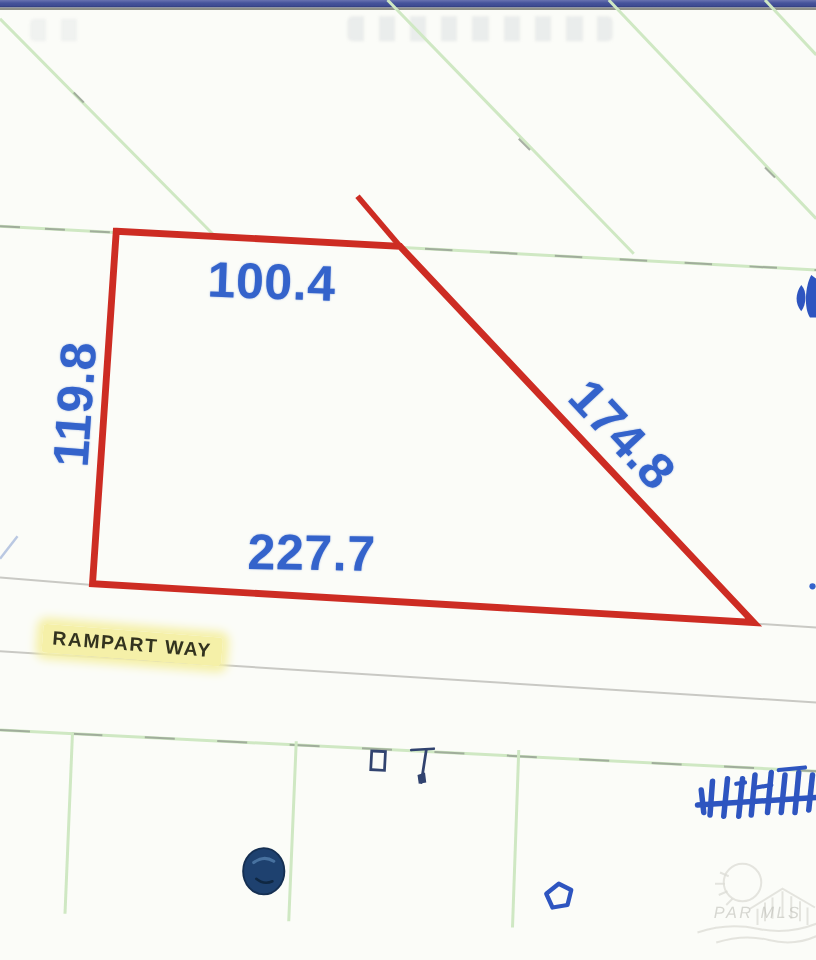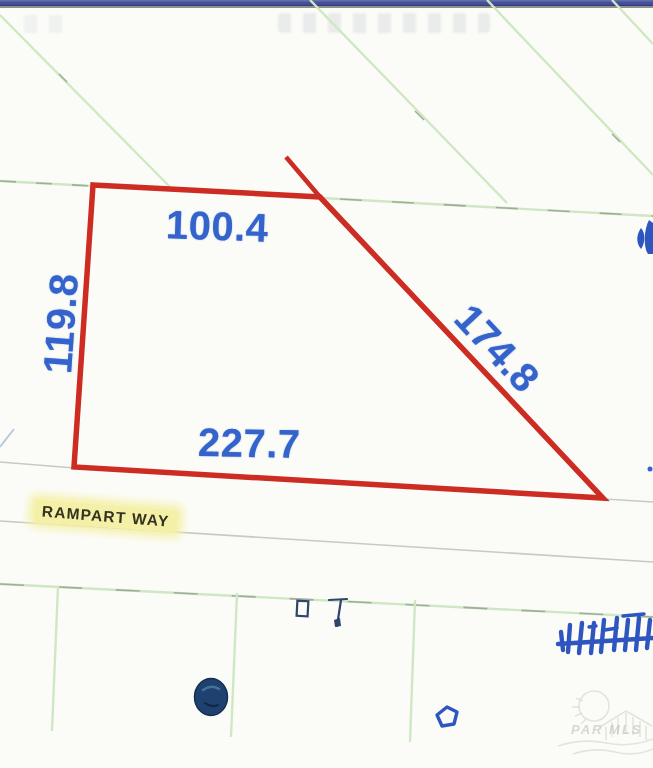--- a/index.html
+++ b/index.html
@@ -42,21 +42,21 @@
     white-space:nowrap;
   }
   .street-label span{
     background:var(--hl-yellow);color:var(--street-text);
     font-size:15.5px;font-weight:bold;letter-spacing:1.2px;
     padding:3px 8px;border-radius:3px;
     box-shadow:0 0 8px 5px var(--hl-yellow);
   }
   .wm-text{
     position:absolute;left:571px;top:722px;color:rgba(190,190,184,.6);
-    font-size:13px;font-weight:bold;font-style:italic;letter-spacing:2px;white-space:nowrap;
+    font-size:13px;font-weight:normal;font-style:italic;letter-spacing:2px;white-space:nowrap;
   }
   .ghost{
     position:absolute;border-radius:4px;filter:blur(1.2px);
     background:repeating-linear-gradient(90deg,rgba(150,158,172,.16) 0 13px,rgba(150,158,172,0) 13px 25px);
   }
 </style>
 </head>
 <body>
 
 <div class="canvas">

